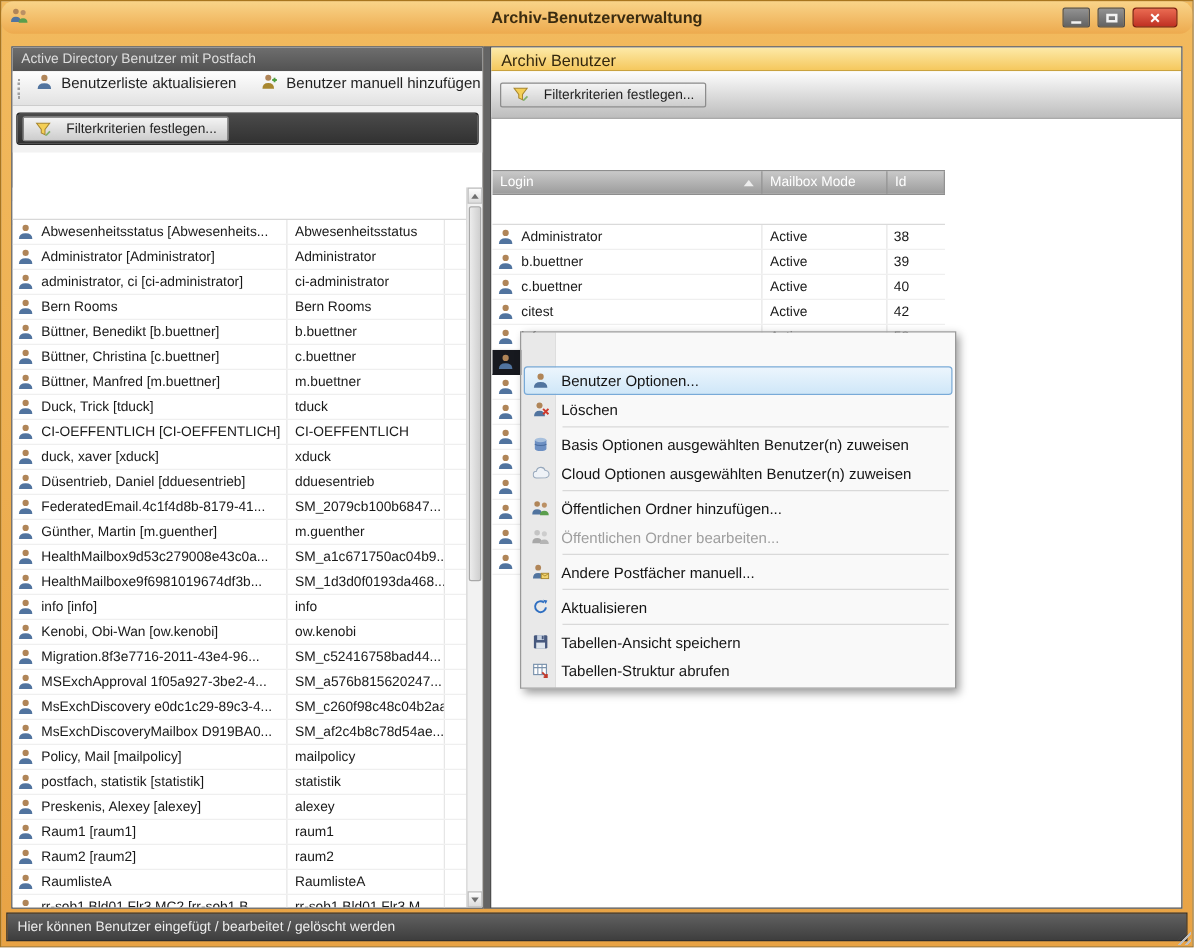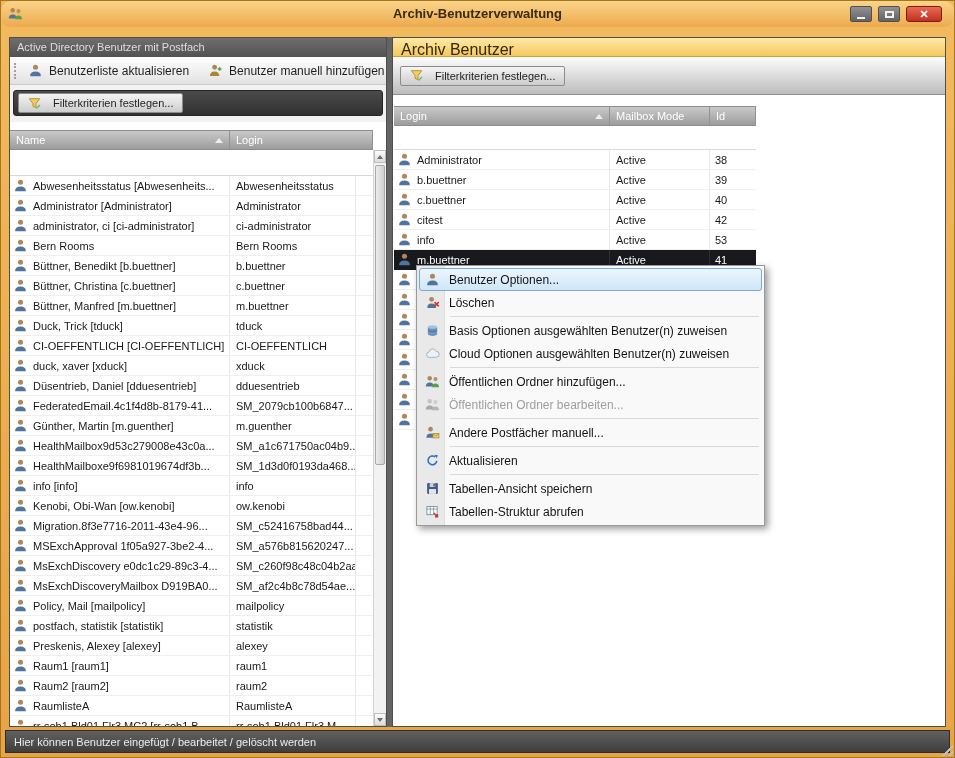--- a/index.html
+++ b/index.html
@@ -15,28 +15,28 @@
   .wc.min,.wc.max { width:22px; background:linear-gradient(#929292,#636363); border:1px solid #4f4f4f; border-radius:2px; }
   .glyph-min { width:8px; height:2px; background:#f2f2f2; margin-top:7px; }
   .glyph-max { width:9px; height:7px; border:2px solid #f2f2f2; }
   .wc.close { width:36px; background:linear-gradient(#ea6b52,#c03123); border:1px solid #7d1b10; border-radius:3px; color:#fff; font-size:11px; font-weight:bold; }
 
   
   .left-panel { position:absolute; left:8px; top:36px; width:378px; bottom:30px; background:#fff; border:1px solid #4e4e4e; overflow:hidden; }
   .lp-header { height:19px; background:linear-gradient(#6e6e6e,#525252); color:#dedede; font-size:11px; padding:3px 7px 0; white-space:nowrap; }
   .lp-toolbar { height:28px; background:linear-gradient(#fefefe,#e2e2e2); border-bottom:1px solid #cdcdcd; display:flex; align-items:center; }
   .tb-grip { width:2px; height:16px; border-left:2px dotted #a0a0a0; margin:0 5px 0 4px; }
-  .tool-btn { display:flex; align-items:center; gap:5px; font-size:12px; color:#1f1f1f; padding:0 8px; height:24px; white-space:nowrap; }
+  .tool-btn { display:flex; align-items:flex-start; gap:5px; font-size:12px; color:#1f1f1f; padding:0 8px; height:24px; white-space:nowrap; }
   .tb-sep { width:1px; height:18px; background:#cfcfcf; margin:0 2px; }
   .lp-filterwrap { background:#f2f2f2; padding:5px 3px 6px; }
   .filter-strip { height:26px; background:linear-gradient(#4a4a4a,#313131); border:1px solid #262626; border-radius:3px; display:flex; align-items:center; padding:0 4px; }
   .filter-btn { height:20px; display:flex; align-items:center; gap:10px; background:linear-gradient(#f4f4f4,#cdcdcd); border:1px solid #8c8c8c; border-radius:2px; font-size:11px; color:#1f1f1f; padding:0 9px; white-space:nowrap; }
 
   .lp-table { position:absolute; top:92px; left:0; right:13px; bottom:0; }
-  .g-header { display:flex; height:20px; background:linear-gradient(#c9c9c9,#9c9c9c); border-top:1px solid #8d8d8d; border-bottom:1px solid #8d8d8d; color:#fff; font-size:11px; }
+  .g-header { display:flex; height:20px; background:linear-gradient(#c9c9c9,#9c9c9c); border-top:1px solid #8d8d8d; border-bottom:1px solid #8d8d8d; color:#fff; font-size:11px;margin-top:30px; }
   .th { display:flex; align-items:center; padding:0 6px; border-right:1px solid #929292; overflow:hidden; white-space:nowrap; }
   .sort { margin-left:auto; width:0; height:0; border-left:4px solid transparent; border-right:4px solid transparent; border-bottom:5px solid #ededed; }
   .th-name { width:220px; } .th-login { flex:1; }
   .g-body { position:absolute; top:20px; left:0; right:0; bottom:0; background:#fff; overflow:hidden; }
   .empty-row { height:26px; border-bottom:1px solid #d8d8d8; background:#fff; }
   .lrow { display:flex; align-items:center; height:20px; border-bottom:1px solid #efefef; font-size:11px; color:#191919; }
   .c-name { width:220px; height:100%; display:flex; align-items:center; gap:4px; padding-left:4px; border-right:1px solid #e6e6e6; overflow:hidden; white-space:nowrap; }
   .c-login { width:126px; height:100%; display:flex; align-items:center; padding-left:6px; border-right:1px solid #e6e6e6; overflow:hidden; white-space:nowrap; }
   .row-ic { width:15px; height:13px; flex:0 0 auto; display:inline-flex; }
 
@@ -44,39 +44,39 @@
   .sb-btn { position:absolute; left:0; right:0; height:13px; display:flex; align-items:center; justify-content:center; background:linear-gradient(#fdfdfd,#dcdcdc); border:1px solid #bdbdbd; }
   .sb-up { top:0; } .sb-down { bottom:0; }
   .tri-up { width:0; height:0; border-left:3px solid transparent; border-right:3px solid transparent; border-bottom:4px solid #6f6f6f; }
   .tri-down { width:0; height:0; border-left:3px solid transparent; border-right:3px solid transparent; border-top:4px solid #6f6f6f; }
   .sb-thumb { position:absolute; left:1px; right:1px; top:15px; height:300px; background:linear-gradient(90deg,#ececec,#cfcfcf); border:1px solid #a9a9a9; border-radius:2px; }
 
   .splitter { position:absolute; left:386px; width:5px; top:36px; bottom:30px; background:#646464; }
 
   
   .right-panel { position:absolute; left:391px; right:8px; top:36px; bottom:30px; background:#fff; border:1px solid #4e4e4e; overflow:hidden; }
-  .rp-header { height:19px; background:linear-gradient(#fdeaa9,#f5c85e); border-bottom:1px solid #c9a23e; color:#33270e; font-size:16px; padding:3px 8px 0; }
+  .rp-header { height:19px; background:linear-gradient(#fdeaa9,#f5c85e); border-bottom:1px solid #c9a23e; color:#33270e; font-size:13px; padding:3px 8px 0; }
   .rp-toolbar { height:38px; background:linear-gradient(#fdfdfd,#bdbdbd); border-bottom:1px solid #8f8f8f; display:flex; align-items:center; padding-left:7px; }
   .rp-table { position:absolute; top:68px; left:1px; width:362px; bottom:0; }
   .th-rlogin { width:216px; } .th-mode { width:100px; } .th-id { flex:1; }
   .rrow { display:flex; align-items:center; height:20px; font-size:11px; color:#191919; border-bottom:1px solid #efefef; background:#fff; }
   .rc-login { width:216px; height:100%; display:flex; align-items:center; gap:4px; padding-left:4px; border-right:1px solid #e6e6e6; overflow:hidden; white-space:nowrap; }
   .rc-mode { width:100px; height:100%; display:flex; align-items:center; padding-left:6px; border-right:1px solid #e6e6e6; overflow:hidden; white-space:nowrap; }
   .rc-id { flex:1; height:100%; display:flex; align-items:center; padding-left:5px; overflow:hidden; }
   .rrow.selected { background:#17191f; color:#fff; border-bottom-color:#17191f; }
   .rrow.selected .rc-login, .rrow.selected .rc-mode { border-right-color:#2c2f38; }
   .empty-row-r { height:24px; border-bottom:1px solid #dadada; background:#fff; }
 
   
   .context-menu { position:absolute; left:415px; top:264px; width:349px; padding:2px;
       background:linear-gradient(90deg,#e9e9e9 0,#e9e9e9 27px,#dedede 27px,#dedede 28px,#f9f9f9 28px);
       border:1px solid #999; box-shadow:3px 3px 7px rgba(0,0,0,.4); z-index:40; }
   .menu-item { height:23px; display:flex; align-items:center; gap:7px; padding:0 10px 0 3px; font-size:12px; color:#141414; border:1px solid transparent; white-space:nowrap; }
   .mi-icon { width:19px; display:flex; justify-content:center; flex:0 0 auto; }
-  .menu-item.hl { background:linear-gradient(#ecf5fd,#cfe7f8); border:1px solid #78aad8; border-radius:3px; }
+  .menu-item.hl { background:linear-gradient(#ecf5fd,#cfe7f8); border:1px solid #78aad8; border-radius:3px;margin-top:25px; }
   .menu-item.disabled { color:#9e9e9e; }
   .menu-sep { height:1px; background:#d9d9d9; margin:2px 3px 2px 31px; }
 
   
   .statusbar { position:absolute; left:4px; right:4px; bottom:4px; height:23px; background:linear-gradient(#616161,#3e3e3e); border:1px solid #2f2f2f; color:#ececec; font-size:11px; display:flex; align-items:center; padding-left:8px; }
   .size-grip { position:absolute; right:1px; bottom:1px; width:14px; height:14px;
       background:repeating-linear-gradient(-45deg, rgba(255,255,255,0) 0 2px, #bfbfbf 2px 4px);
       clip-path:polygon(100% 0,100% 100%,0 100%); }
 </style>
 </head>

